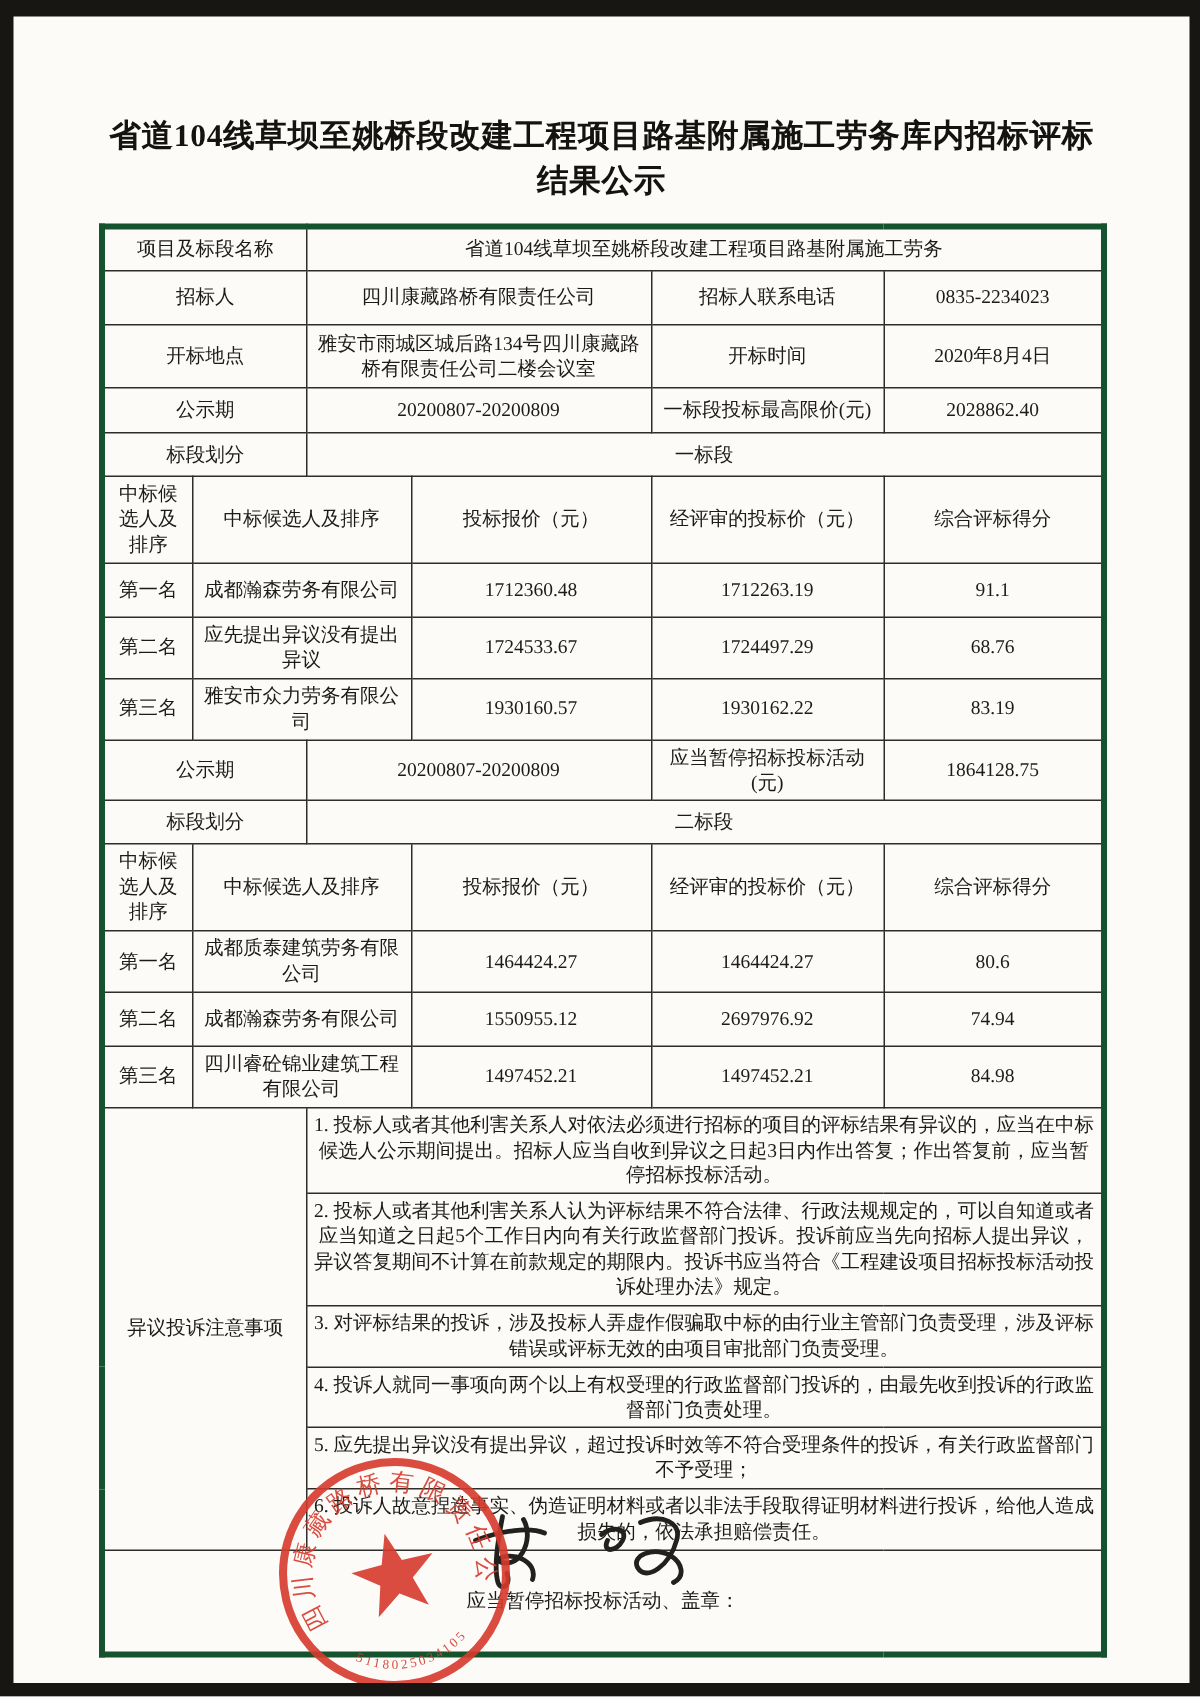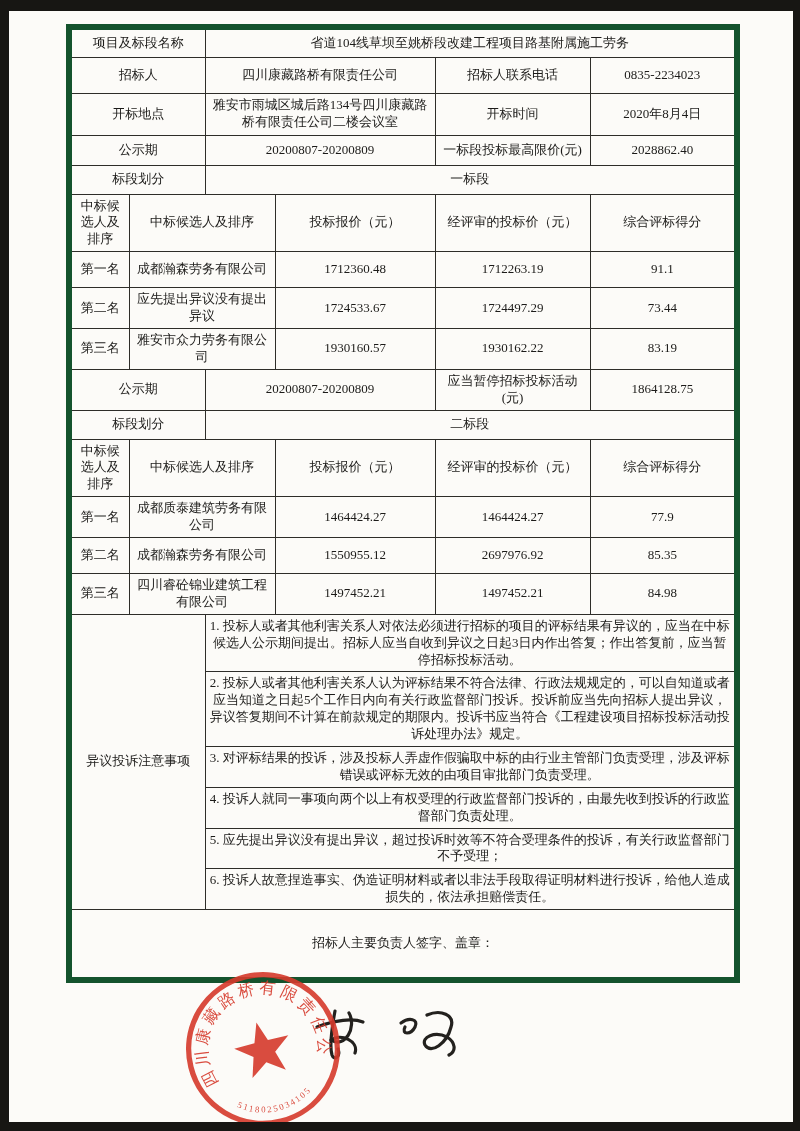--- a/index.html
+++ b/index.html
@@ -8,21 +8,21 @@
     background:#fcfbf8;
     border-style:solid;border-color:#171613;border-width:11px 7px 9px 9px;
     font-family:"Liberation Serif","DejaVu Serif",serif;color:#1c1b19;
   }
   .title{
     width:672px;margin:64px auto 0;text-align:center;
     font-size:21px;font-weight:bold;line-height:1.45;letter-spacing:.5px;color:#141310;
   }
   table.doc{
     border-collapse:collapse;table-layout:fixed;width:668px;
-    margin:13px 0 0 57px;border:6px solid #14532d;
+    margin:13px 0 0 57px;border:4px solid #14532d;
   }
   table.doc td{
     border:1.5px solid #2e2d29;text-align:center;vertical-align:middle;
     font-size:13px;line-height:1.3;padding:3px 4px;word-break:break-all;
     background:transparent;
   }
   td.left{text-align:left;padding-left:10px;}
   tr.r-project{height:30px;}
   tr.r-tenderer{height:36px;}
   tr.r-venue{height:42px;margin-top:31px;}
@@ -45,20 +45,21 @@
   .handwriting{
     position:absolute;left:296px;top:982px;width:200px;height:86px;
     pointer-events:none;
   }
 </style>
 </head>
 <body>
 
 <div class="page">
 
+  <div class="title">省道104线草坝至姚桥段改建工程项目路基附属施工劳务库内招标评标结果公示</div>
 
   <table class="doc">
     <colgroup>
       <col style="width:60px">
         <col style="width:76px">
         <col style="width:70px">
       <col style="width:160px">
         <col style="width:155px">
         <col style="width:147px">
     </colgroup>
@@ -105,21 +106,21 @@
       <td colspan="2">成都瀚森劳务有限公司</td>
       <td>1712360.48</td>
       <td>1712263.19</td>
       <td>91.1</td>
     </tr>
     <tr class="r-cand">
       <td>第二名</td>
       <td colspan="2">应先提出异议没有提出异议</td>
       <td>1724533.67</td>
       <td>1724497.29</td>
-      <td>73.44</td>
+      <td>68.76</td>
     </tr>
     <tr class="r-cand">
       <td>第三名</td>
       <td colspan="2">雅安市众力劳务有限公司</td>
       <td>1930160.57</td>
       <td>1930162.22</td>
       <td>83.19</td>
     </tr>
 
     <tr class="r-pub">
@@ -137,28 +138,28 @@
       <td colspan="2">中标候选人及排序</td>
       <td>投标报价（元）</td>
       <td>经评审的投标价（元）</td>
       <td>综合评标得分</td>
     </tr>
     <tr class="r-cand">
       <td>第一名</td>
       <td colspan="2">成都质泰建筑劳务有限公司</td>
       <td>1464424.27</td>
       <td>1464424.27</td>
-      <td>77.9</td>
+      <td>80.6</td>
     </tr>
     <tr class="r-cand">
       <td>第二名</td>
       <td colspan="2">成都瀚森劳务有限公司</td>
       <td>1550955.12</td>
       <td>2697976.92</td>
-      <td>85.35</td>
+      <td>74.94</td>
     </tr>
     <tr class="r-cand">
       <td>第三名</td>
       <td colspan="2">四川睿砼锦业建筑工程有限公司</td>
       <td>1497452.21</td>
       <td>1497452.21</td>
       <td>84.98</td>
     </tr>
 
     <tr>
@@ -175,21 +176,21 @@
       <td colspan="4" class="notice-item">4. 投诉人就同一事项向两个以上有权受理的行政监督部门投诉的，由最先收到投诉的行政监督部门负责处理。</td>
     </tr>
     <tr>
       <td colspan="4" class="notice-item">5. 应先提出异议没有提出异议，超过投诉时效等不符合受理条件的投诉，有关行政监督部门不予受理；</td>
     </tr>
     <tr>
       <td colspan="4" class="notice-item">6. 投诉人故意捏造事实、伪造证明材料或者以非法手段取得证明材料进行投诉，给他人造成损失的，依法承担赔偿责任。</td>
     </tr>
 
     <tr class="r-sig">
-      <td colspan="6" class="sig-cell">招标人主要负责人签字、盖章：</td>
+      <td colspan="6" class="sig-cell">应当暂停招标投标活动、盖章：</td>
     </tr>
   </tbody>
     </table>
 
   <svg class="handwriting" viewBox="0 0 200 86">
     <g fill="none" stroke="#23211e" stroke-width="3.2" stroke-linecap="round" stroke-linejoin="round">
       <path d="M30,18 C27,34 24,52 27,62 C29,68 36,64 33,56"></path>
       <path d="M12,34 C30,27 48,25 58,29"></path>
       <path d="M44,20 C52,34 40,56 26,47 C36,40 54,48 50,60"></path>
       <path d="M96,30 C104,24 114,26 110,34 C106,42 96,42 100,34"></path>

